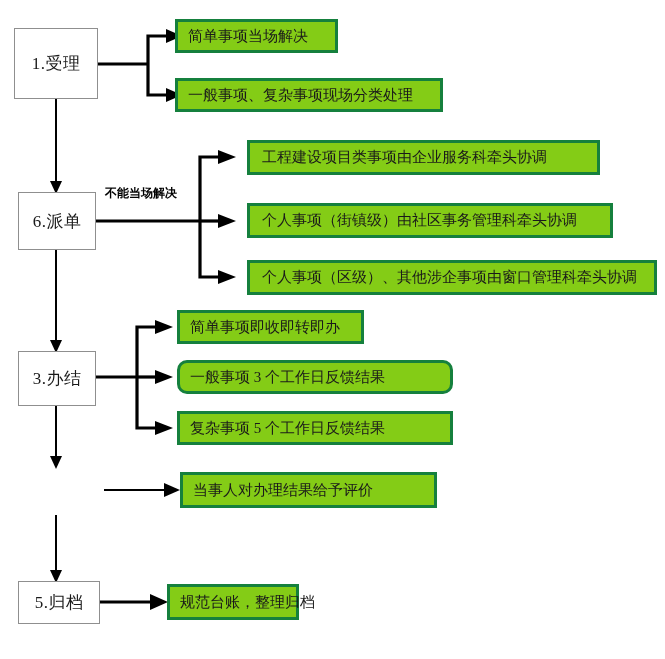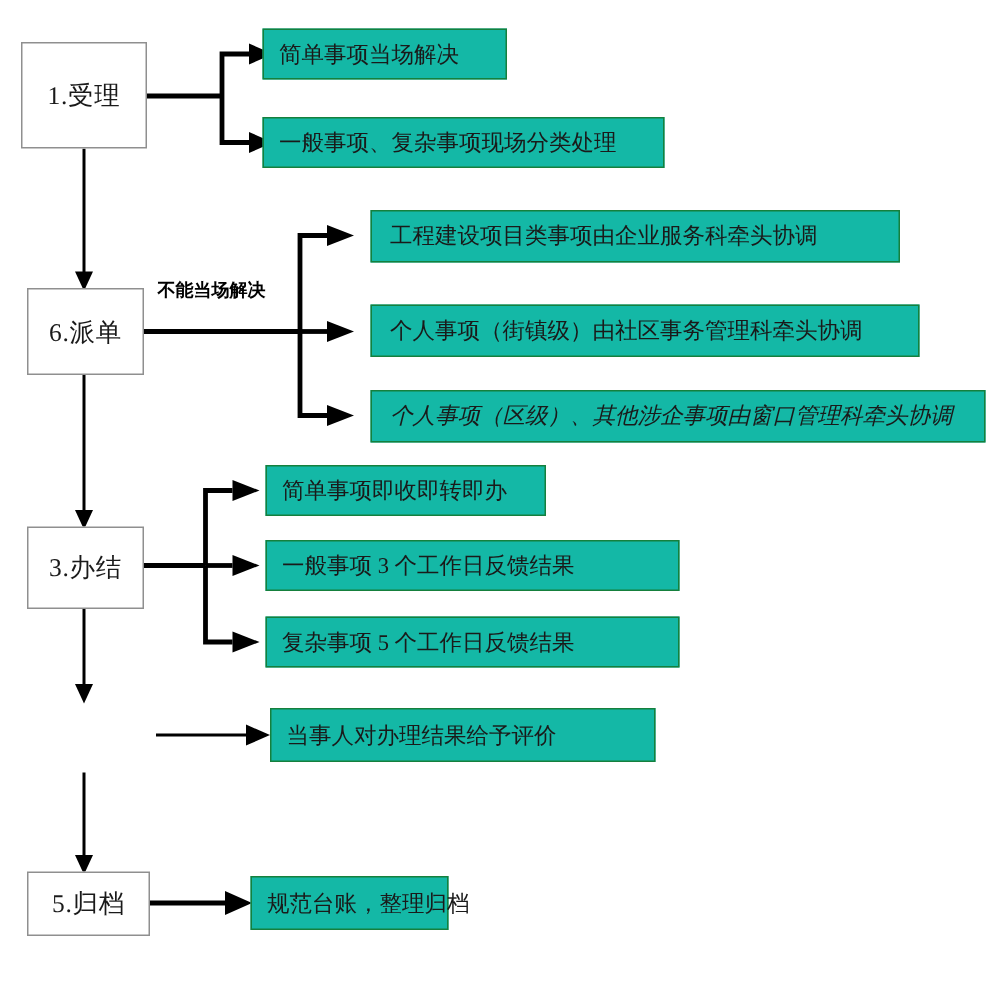--- a/index.html
+++ b/index.html
@@ -26,22 +26,22 @@
     justify-content: center;
     color: #1a1a1a;
     font-size: 17px;
     letter-spacing: 0.5px;
     white-space: nowrap;
   }
   
   .detail-box {
     position: absolute;
     box-sizing: border-box;
-    border: 1px solid #15803d;
-    background: #14b8a6;
+    border: 3px solid #15803d;
+    background: #84cc16;
     display: flex;
     align-items: center;
     color: #1a1a1a;
     font-size: 15px;
     white-space: nowrap;
     padding-left: 10px;
   }
   .detail-box.pad-wide { padding-left: 12px; }
 
   
@@ -162,29 +162,29 @@
   </div>
 
   <div class="detail-box pad-wide" style="left:247px; top:140px; width:353px; height:35px;">
     <span>工程建设项目类事项由企业服务科牵头协调</span>
   </div>
 
   <div class="detail-box pad-wide" style="left:247px; top:203px; width:366px; height:35px;">
     <span>个人事项（街镇级）由社区事务管理科牵头协调</span>
   </div>
 
-  <div class="detail-box pad-wide" style="left:247px; top:260px; width:410px; height:35px;font-style:italic;">
+  <div class="detail-box pad-wide" style="left:247px; top:260px; width:410px; height:35px;">
     <span>个人事项（区级）、其他涉企事项由窗口管理科牵头协调</span>
   </div>
 
   <div class="detail-box" style="left:177px; top:310px; width:187px; height:34px;">
     <span>简单事项即收即转即办</span>
   </div>
 
-  <div class="detail-box" style="left:177px; top:360px; width:276px; height:34px;">
+  <div class="detail-box" style="left:177px; top:360px; width:276px; height:34px;border-radius:10px;">
     <span>一般事项 3 个工作日反馈结果</span>
   </div>
 
   <div class="detail-box" style="left:177px; top:411px; width:276px; height:34px;">
     <span>复杂事项 5 个工作日反馈结果</span>
   </div>
 
   <div class="detail-box" style="left:180px; top:472px; width:257px; height:36px;">
     <span>当事人对办理结果给予评价</span>
   </div>

